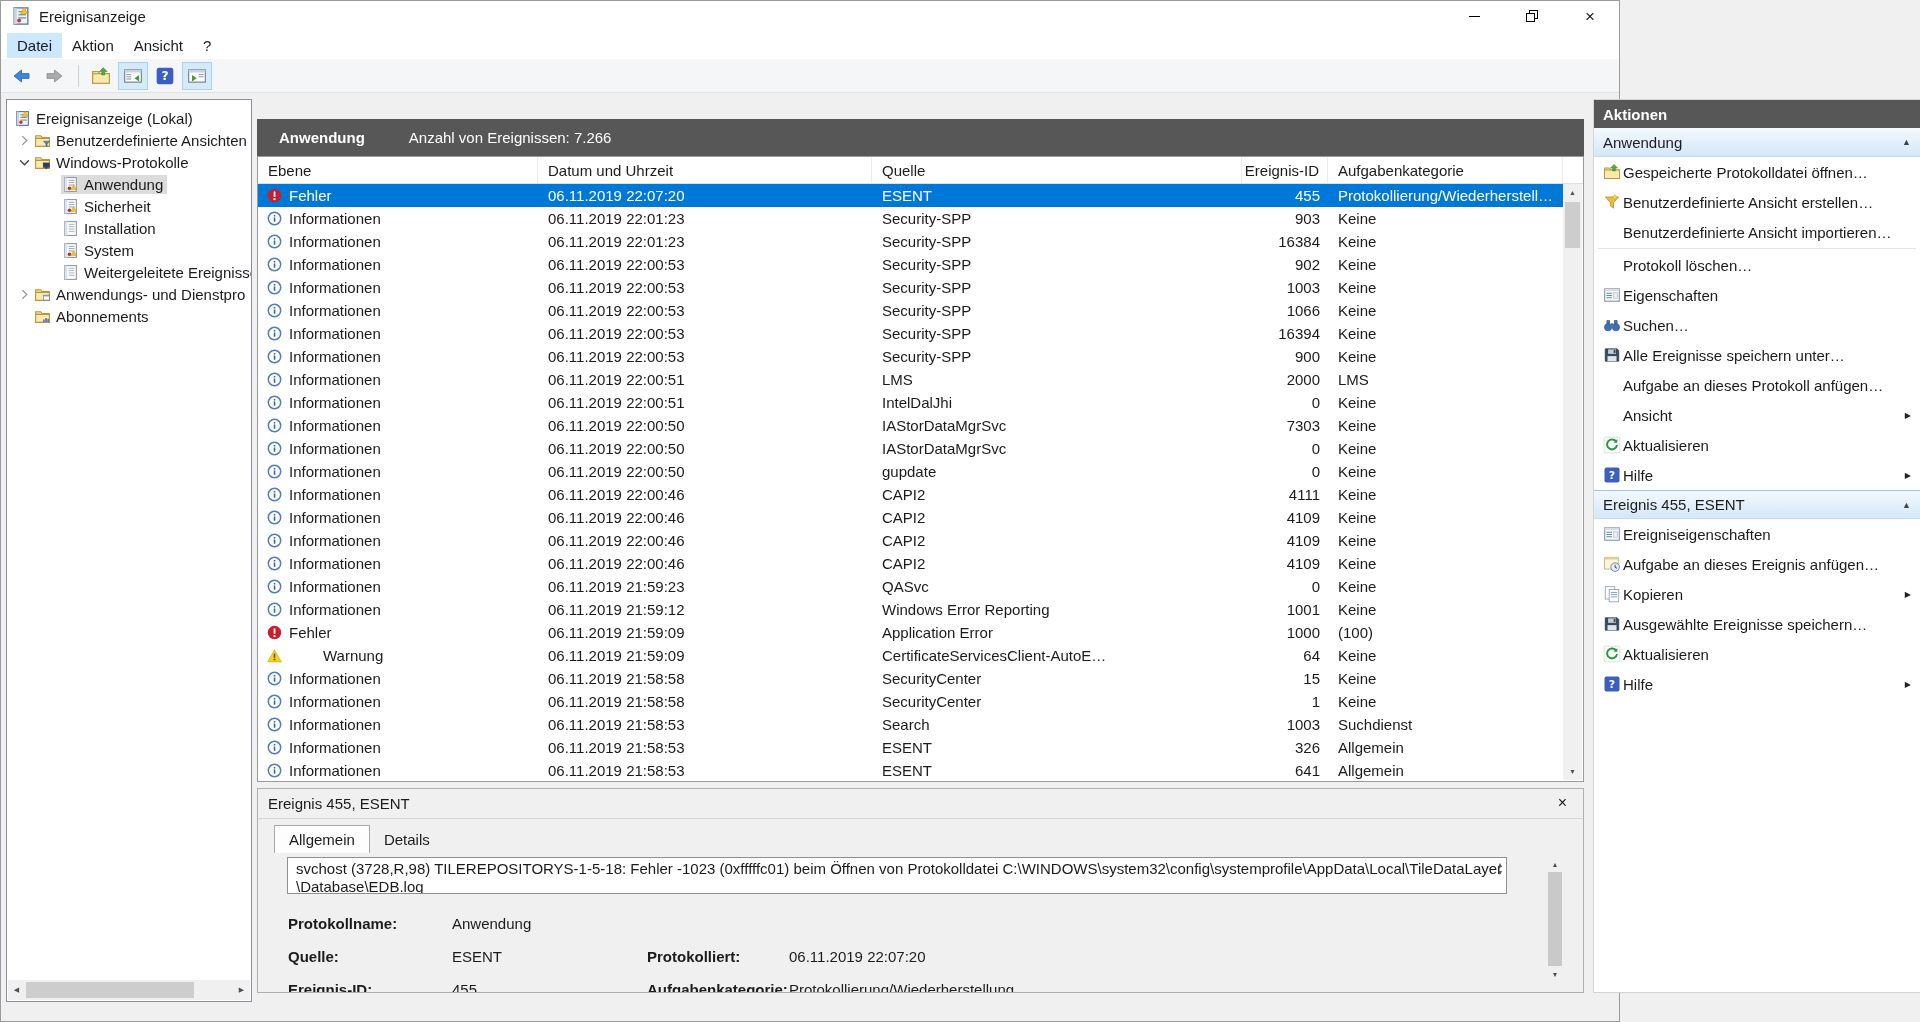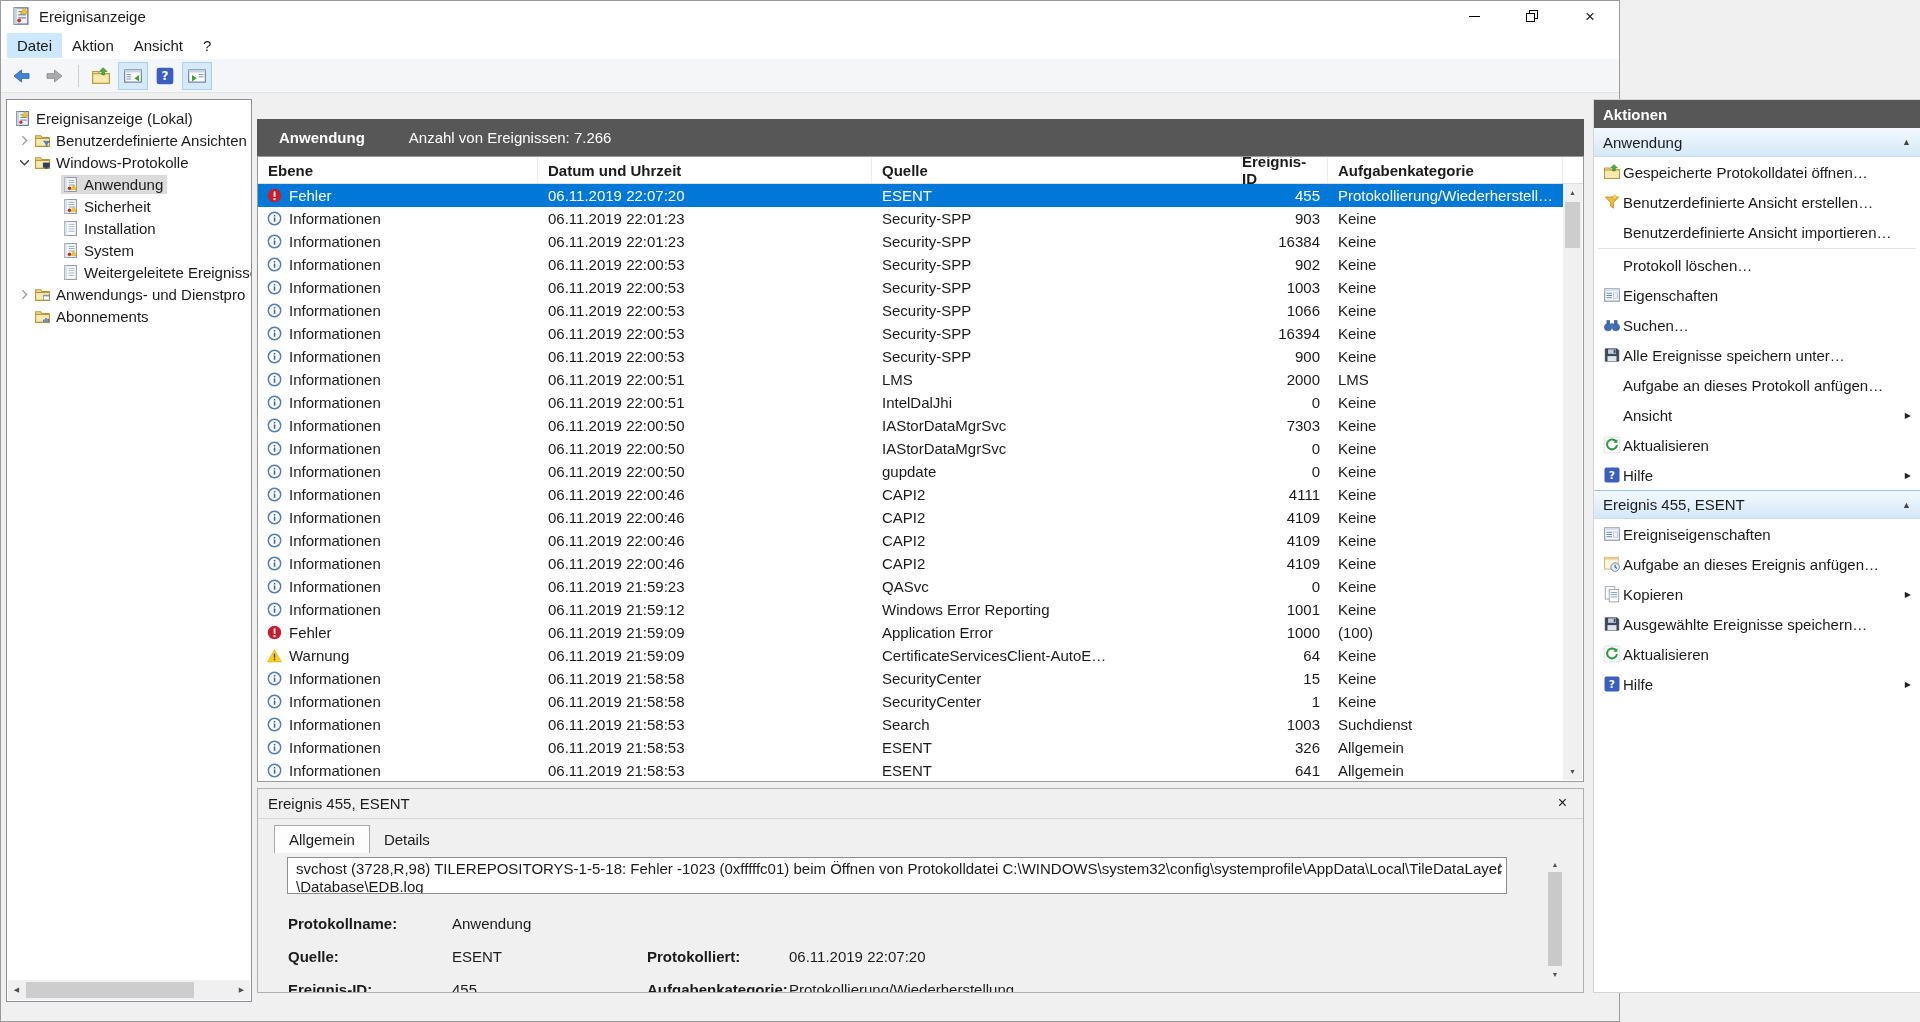--- a/index.html
+++ b/index.html
@@ -42,21 +42,21 @@
   .hs-arrow{width:17px;height:20px;display:flex;align-items:center;justify-content:center;font-size:7px;color:#505050;}
   .hs-thumb{position:absolute;left:18px;width:168px;top:2px;height:16px;background:#cdcdcd;}
   .hs-right{position:absolute;right:0;}
   
   .list-header{position:absolute;left:256px;top:118px;width:1327px;height:37px;background:#575757;color:#fff;display:flex;align-items:center;font-size:15px;box-sizing:border-box;}
   .lh-title{font-weight:bold;margin-left:22px;}
   .lh-count{margin-left:44px;}
   
   .table{position:absolute;left:256px;top:155px;width:1327px;height:626px;background:#fff;border:1px solid #9a9a9a;box-sizing:border-box;overflow:hidden;}
   .thead{height:27px;display:flex;border-bottom:1px solid #e0e0e0;box-sizing:border-box;}
-  .th{display:flex;align-items:center;font-size:15px;padding-left:10px;box-sizing:border-box;border-right:1px solid #ececec;font-weight:bold;}
+  .th{display:flex;align-items:center;font-size:15px;padding-left:10px;box-sizing:border-box;border-right:1px solid #ececec;}
   .th.right{justify-content:flex-end;padding-right:8px;padding-left:0;}
   .tbody{position:absolute;left:0;top:27px;right:20px;bottom:0;}
   .tr{height:23px;display:flex;align-items:center;font-size:15px;}
   .tr.sel{background:#0078d7;color:#fff;}
   .td{box-sizing:border-box;padding-left:10px;white-space:nowrap;overflow:hidden;}
   .td.level{display:flex;align-items:center;padding-left:9px;}
   .td.right{text-align:right;padding-right:8px;padding-left:0;}
   .lvl-icon{width:15px;height:15px;margin-right:7px;flex:0 0 auto;}
   .lvl-icon svg{width:15px;height:15px;display:block;}
   .vscroll{position:absolute;top:27px;right:1px;bottom:1px;width:19px;background:#f0f0f0;}
@@ -696,21 +696,21 @@
               </svg>
             </span>
             <span>Fehler</span>
           </div>
           <div class="td" style="width: 334px;">06.11.2019 21:59:09</div>
           <div class="td" style="width: 370px;">Application Error</div>
           <div class="td right" style="width: 86px;">1000</div>
           <div class="td" style="width: 235px;">(100)</div>
         </div>
         <div class="tr">
-          <div class="td level" style="width: 280px;">
+          <div class="td level" style="width: 280px; gap: 34px;">
             <span class="lvl-icon">
               <svg viewBox="0 0 16 16">
                 <path d="M8 1.8L15.4 14.8H.6Z" fill="#fdd017" stroke="#c7a300" stroke-width=".6"></path>
                 <rect x="7.2" y="6" width="1.6" height="4.4" fill="#5a4a00"></rect>
                 <circle cx="8" cy="12.2" r="1" fill="#5a4a00"></circle>
               </svg>
             </span>
             <span>Warnung</span>
           </div>
           <div class="td" style="width: 334px;">06.11.2019 21:59:09</div>

